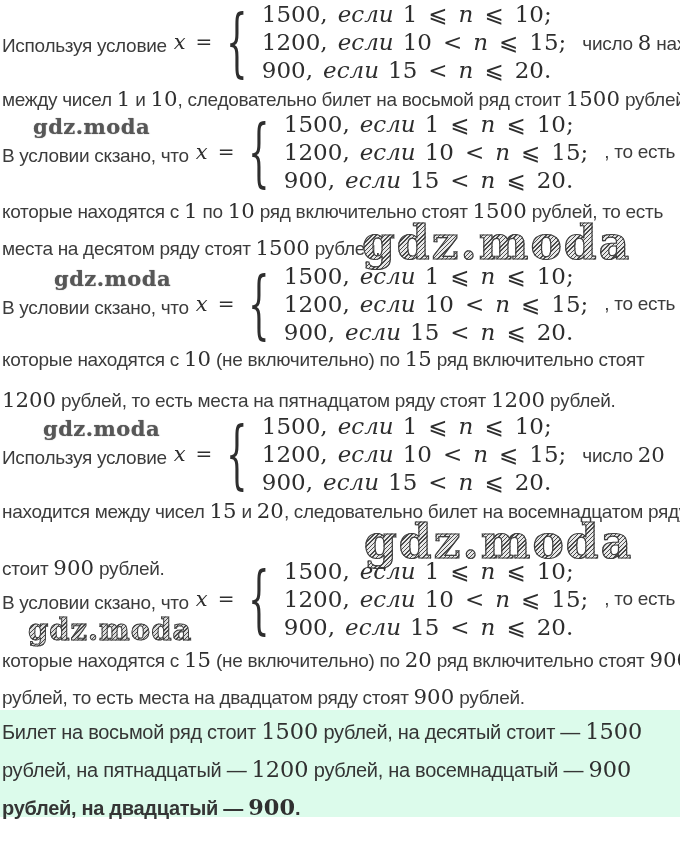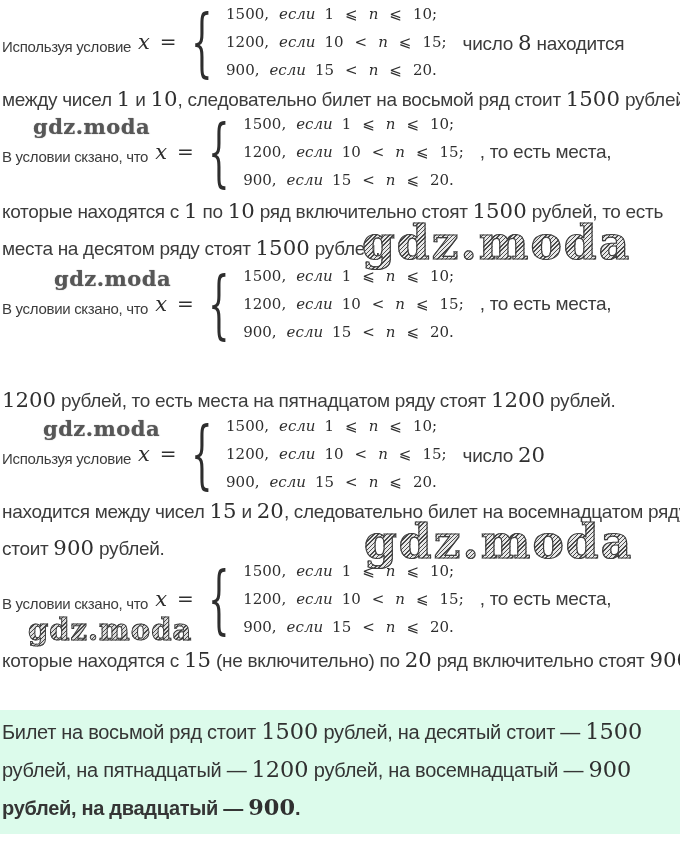--- a/index.html
+++ b/index.html
@@ -28,21 +28,21 @@
     color: #2f2f2f;
   }
   
   .eq-block {
     position: absolute;
     left: 2px;
     display: flex;
     align-items: center;
     white-space: nowrap;
   }
-  .intro { font-size: 15px; letter-spacing: -0.3px; margin-top: 8px; }
+  .intro { font-size: 19px; letter-spacing: -0.3px; margin-top: 8px; }
   .mvar {
     font-family: "DejaVu Serif", serif;
     font-style: italic;
     font-size: 21px;
     color: #2e2e2e;
     margin: 0 10px 0 7px;
   }
   .eqsign {
     font-family: "DejaVu Serif", serif;
     font-size: 20px;
@@ -58,21 +58,21 @@
     transform: scaleY(1.85) scaleX(0.85);
     transform-origin: center;
     color: #2e2e2e;
     margin-right: 12px;
   }
   .cases { display: flex; flex-direction: column; gap: 5px; }
   .case-row {
     display: flex;
     align-items: baseline;
     font-family: "DejaVu Serif", serif;
-    font-size: 15px;
+    font-size: 23px;
     line-height: 23px;
     color: #2e2e2e;
   }
   .price  { margin-right: 10px; }
   .ifword { font-style: italic; margin-right: 9px; text-align: right; }
   .op     { margin: 0 11px; }
   .var    { font-style: italic; }
   .side   { font-size: 19px; letter-spacing: -0.3px; margin-left: 16px; }
   
   .wm {
@@ -106,21 +106,21 @@
     -webkit-background-clip: text;
     background-clip: text;
     -webkit-text-stroke: 1.2px #3e3e3e;
   }
   
   .answer-box {
     position: absolute;
     left: 0;
     top: 710px;
     width: 680px;
-    height: 124px;
+    height: 107px;
     background: #dcfbeb;
   }
   .aline {
     position: absolute;
     left: 2px;
     white-space: nowrap;
     font-size: 20px;
     letter-spacing: -0.3px;
     color: #353535;
   }
@@ -239,20 +239,21 @@
         <span class="ifword">если</span>
         <span class="cnum">15</span>
         <span class="op">&lt;</span>
         <span class="var">n</span>
         <span class="op">⩽</span>
         <span class="cnum">20.</span>
       </div>
     </div>
     <span class="side mixed">, то есть места,</span>
   </div>
+  <div class="tline mixed" style="top:346px;">которые находятся с <span class="num">10</span> (не включительно) по <span class="num">15</span> ряд включительно стоят</div>
   <div class="tline mixed" style="top:387px;"><span class="num">1200</span> рублей, то есть места на пятнадцатом ряду стоят <span class="num">1200</span> рублей.</div>
 
   <div class="wm wm-small" style="left:43px; top:416px;">gdz.moda</div>
   <div class="eq-block" style="top:414px; height:80px;">
     <span class="intro mixed">Используя условие</span>
     <span class="mvar">x</span>
     <span class="eqsign">=</span>
     <span class="brace">{</span>
     <div class="cases">
       <div class="case-row">
@@ -279,21 +280,21 @@
         <span class="cnum">15</span>
         <span class="op">&lt;</span>
         <span class="var">n</span>
         <span class="op">⩽</span>
         <span class="cnum">20.</span>
       </div>
     </div>
     <span class="side mixed">число <span class="num">20</span></span>
   </div>
   <div class="tline mixed" style="top:498px;">находится между чисел <span class="num">15</span> и <span class="num">20</span>, следовательно билет на восемнадцатом ряду</div>
-  <div class="tline mixed" style="top:535px;">стоит <span class="num">900</span> рублей.</div>
+  <div class="tline mixed" style="top:555px;">стоит <span class="num">900</span> рублей.</div>
   <div class="wm wm-big" style="left:364px; top:514px;">gdz.moda</div>
 
   <div class="eq-block" style="top:560px; height:78px;">
     <span class="intro mixed">В условии скзано, что</span>
     <span class="mvar">x</span>
     <span class="eqsign">=</span>
     <span class="brace">{</span>
     <div class="cases">
       <div class="case-row">
         <span class="price">1500,</span>
@@ -320,20 +321,21 @@
         <span class="op">&lt;</span>
         <span class="var">n</span>
         <span class="op">⩽</span>
         <span class="cnum">20.</span>
       </div>
     </div>
     <span class="side mixed">, то есть места,</span>
   </div>
   <div class="wm wm-med" style="left:28px; top:613px;">gdz.moda</div>
   <div class="tline mixed" style="top:647px;">которые находятся с <span class="num">15</span> (не включительно) по <span class="num">20</span> ряд включительно стоят <span class="num">900</span></div>
+  <div class="tline mixed" style="top:684px;">рублей, то есть места на двадцатом ряду стоят <span class="num">900</span> рублей.</div>
 
   <div class="answer-box">
     <div class="aline mixed" style="top:8px;">Билет на восьмой ряд стоит <span class="num">1500</span> рублей, на десятый стоит — <span class="num">1500</span></div>
     <div class="aline mixed" style="top:46px;">рублей, на пятнадцатый — <span class="num">1200</span> рублей, на восемнадцатый — <span class="num">900</span></div>
     <div class="aline mixed" style="top:84px;font-weight:bold;">рублей, на двадцатый — <span class="num">900</span>.</div>
   </div>
 
 </div>
 
 </body></html>

